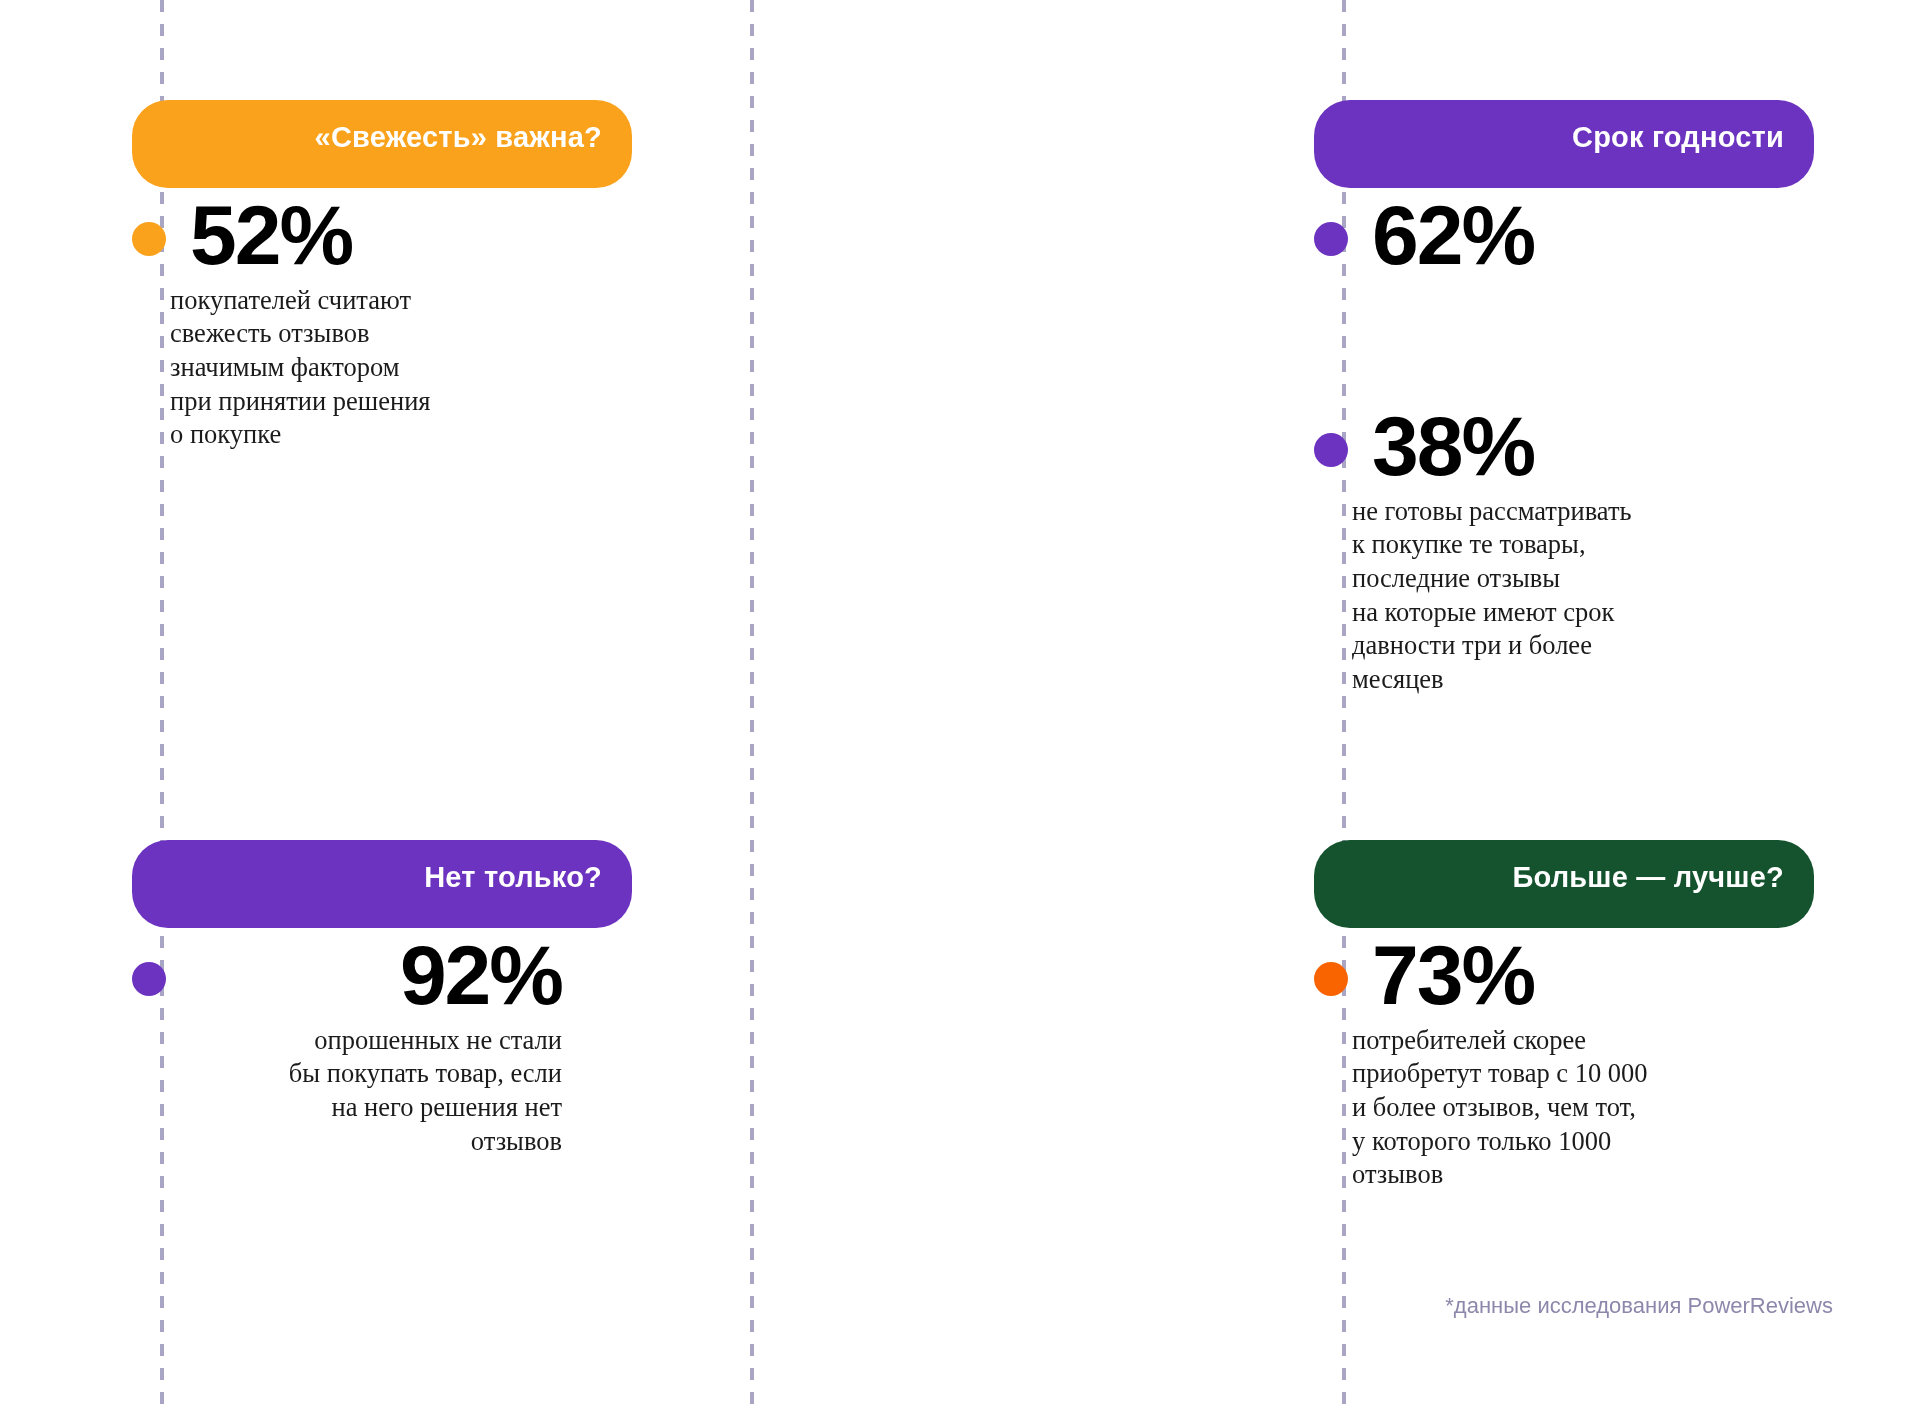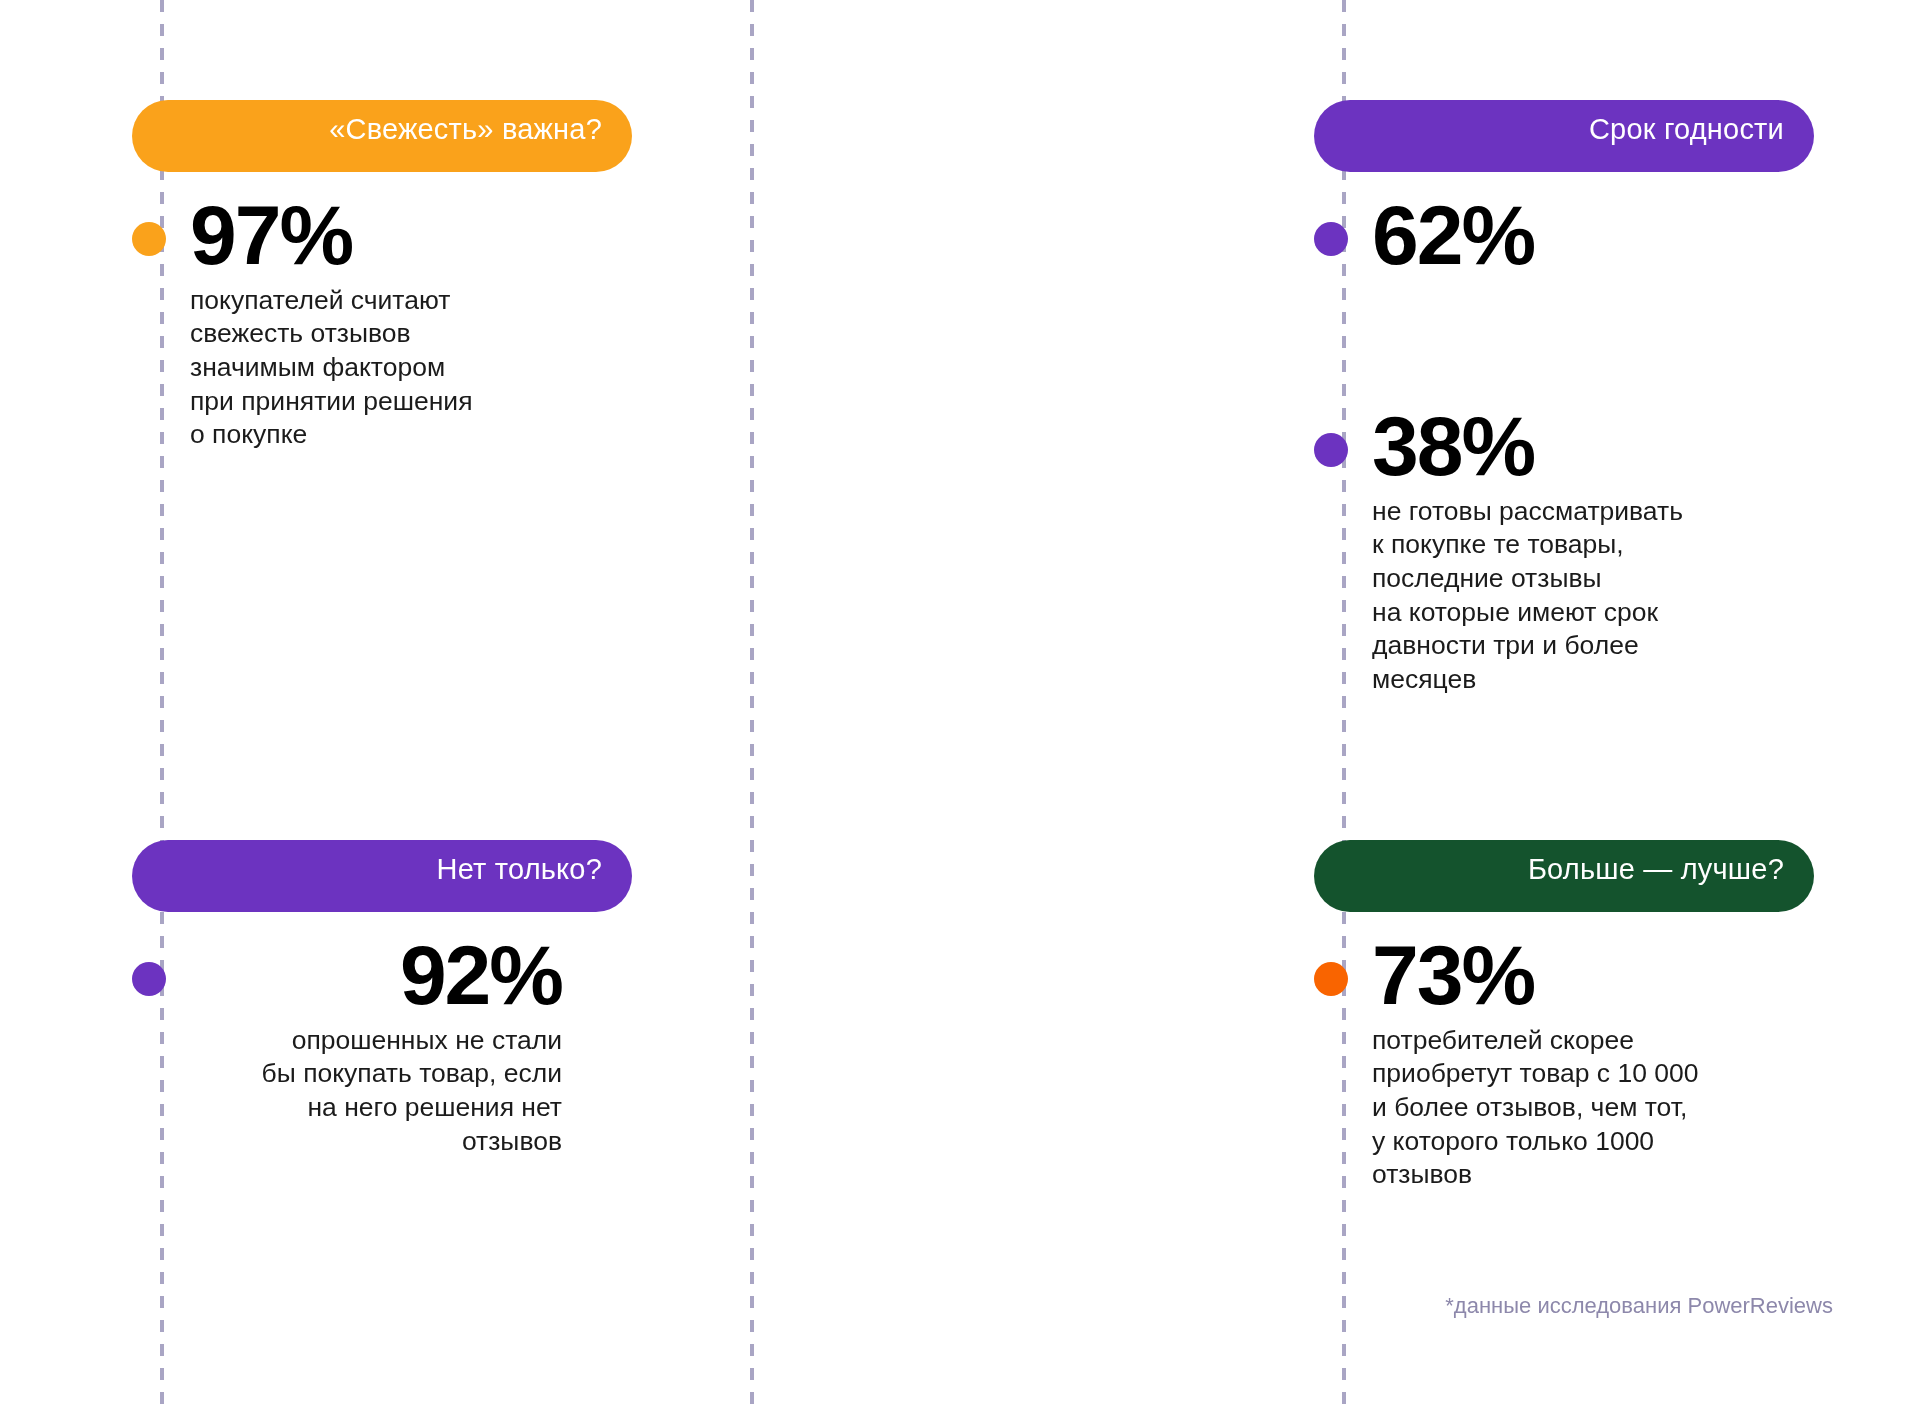--- a/index.html
+++ b/index.html
@@ -51,29 +51,29 @@
     position: relative;
     width: 592px;
   }
   .col.c1 { margin-left: 0px;  }
   .col.c2 { margin-left: 0px;  }
   .col.c3 { margin-left: 0px;  }
 
   
   .pill {
     position: absolute;
-    height: 72px;
+    height: 88px;
     border-radius: 36px;
     display: flex;
     align-items: center;
     justify-content: flex-end;
     padding: 0 30px 13px 40px;
     color: #ffffff;
     font-size: 29px;
-    font-weight: normal;
+    font-weight: bold;
     letter-spacing: 0.2px;
     white-space: nowrap;
   }
   .pill.p-amber  { background: #FAA21B; }
   .pill.p-purple { background: #6C33C0; }
   .pill.p-orange { background: #14532d; }
 
   
   .cell1 .pill { left: 132px;  width: 500px; }
   .cell2 .pill { left: 722px;  width: 500px; }
@@ -100,26 +100,27 @@
   .figure {
     margin-left: 58px;
     font-size: 84px;
     font-weight: bold;
     line-height: 0.95;
     color: #000000;
     letter-spacing: -2px;
   }
 
   .desc {
-    margin-left: 58px;
+    margin-left: 38px;
     margin-top: 8px;
     font-size: 26.5px;
     line-height: 1.27;
     color: #1b1b1b;
     white-space: pre-line;
+    font-family: Liberation Serif, serif;
   }
 
   
   .footnote {
     position: absolute;
     left: 1313px;
     top: 1293px;
     width: 520px;
     text-align: right;
     font-size: 22px;
@@ -136,21 +137,21 @@
   <div class="guide g3"></div>
 
   <div class="row top">
 
     <div class="col c1 cell1">
       <div class="pill p-amber">
         <span>«Свежесть» важна?</span>
       </div>
       <div class="stat" style="top:96px;">
         <span class="dot d-amber"></span>
-        <div class="figure">97%</div>
+        <div class="figure">52%</div>
         <div class="desc">покупателей считают
 свежесть отзывов
 значимым фактором
 при принятии решения
 о покупке</div>
       </div>
     </div>
 
     <div class="col c2 cell2">
       <div class="pill p-purple">

